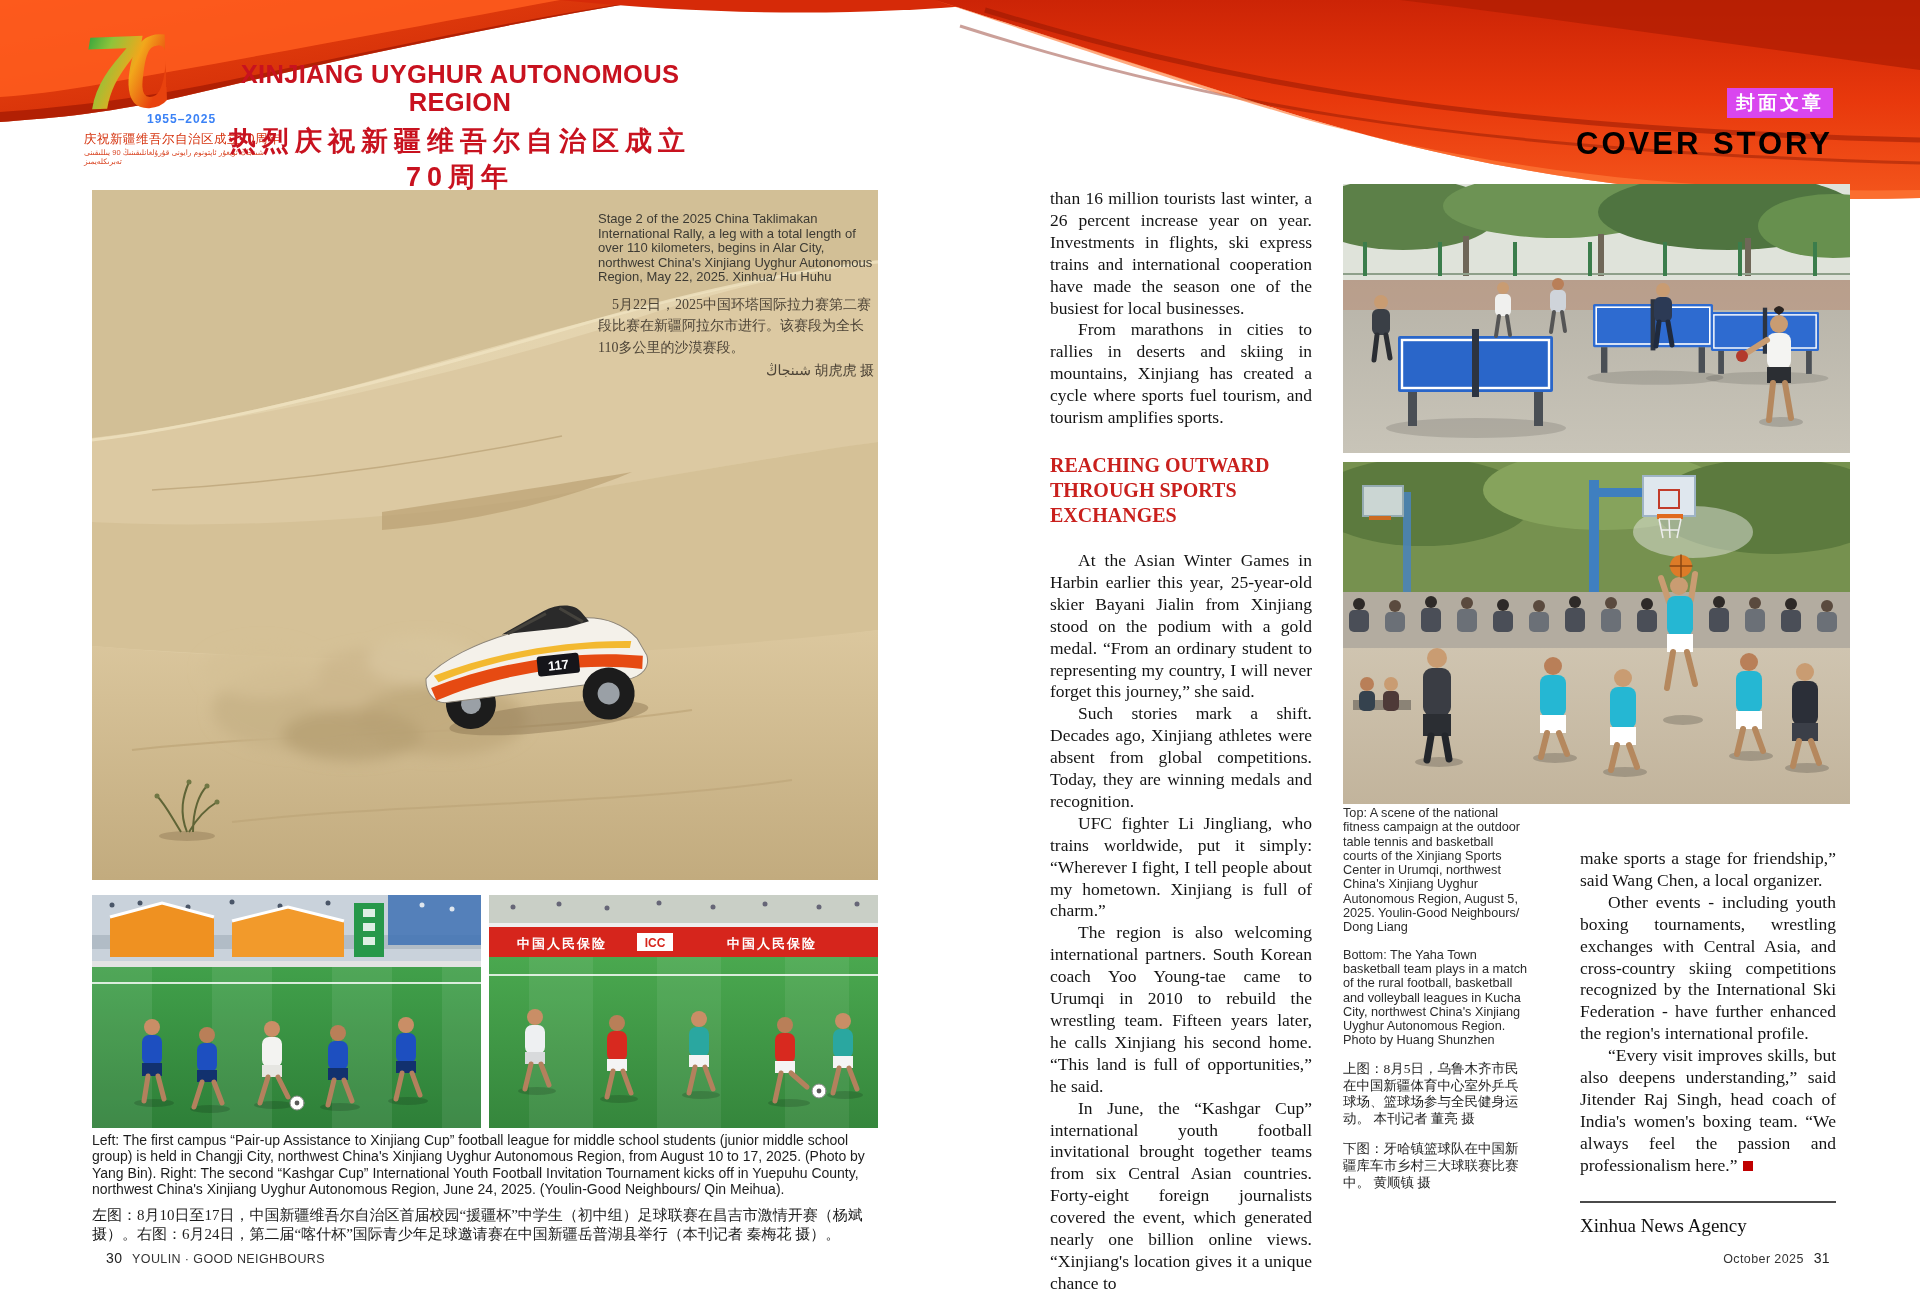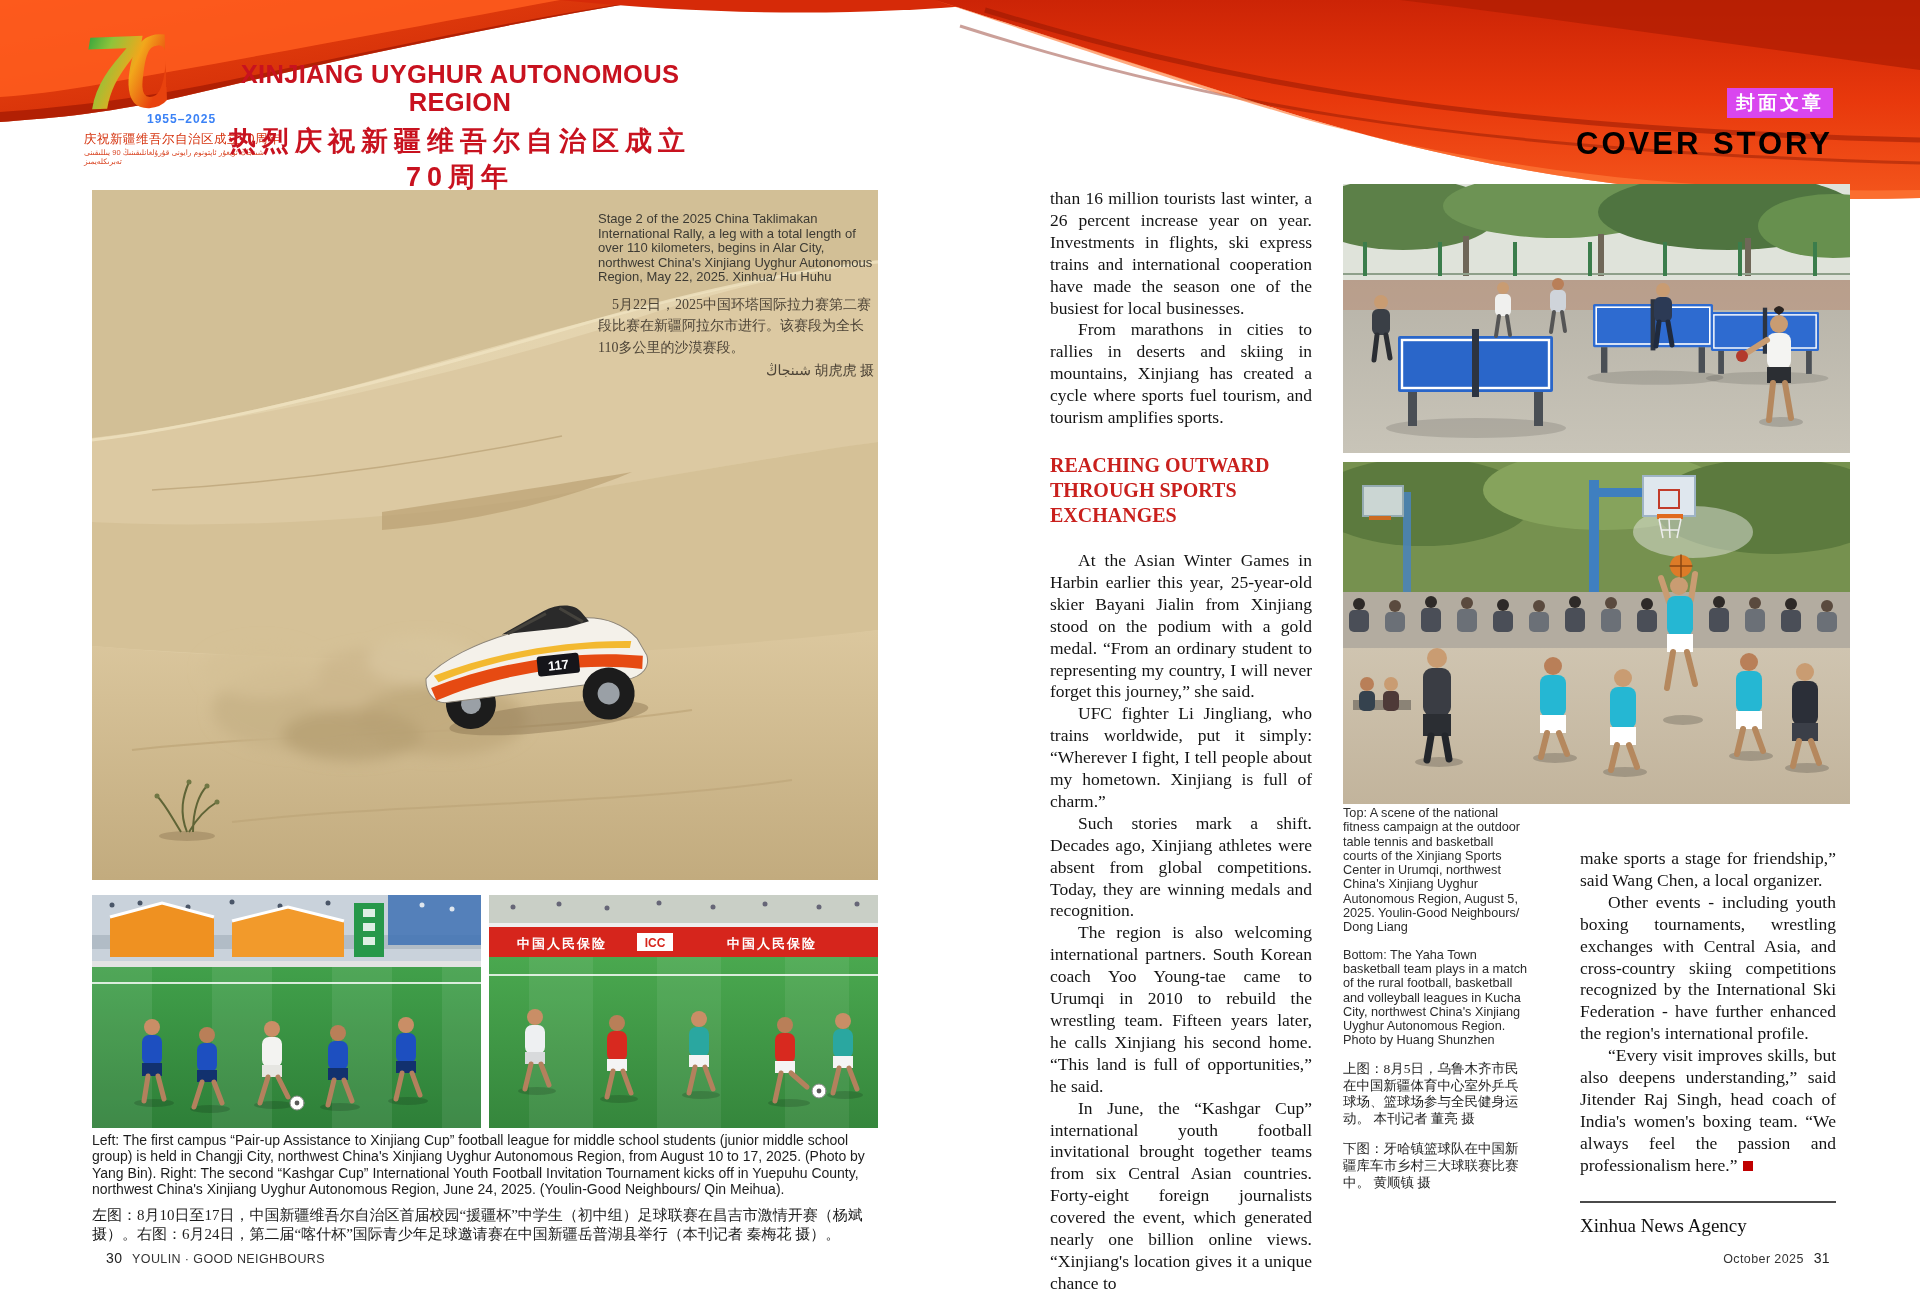--- a/index.html
+++ b/index.html
@@ -298,22 +298,22 @@
   <div class="abs" style="left:92px;top:1132px;width:788px;">
     <div class="bcap-en">Left: The first campus “Pair-up Assistance to Xinjiang Cup” football league for middle school students (junior middle school group) is held in Changji City, northwest China's Xinjiang Uyghur Autonomous Region, from August 10 to 17, 2025. (Photo by Yang Bin). Right: The second “Kashgar Cup” International Youth Football Invitation Tournament kicks off in Yuepuhu County, northwest China's Xinjiang Uyghur Autonomous Region, June 24, 2025. (Youlin-Good Neighbours/ Qin Meihua).</div>
     <div class="bcap-cn">左图：8月10日至17日，中国新疆维吾尔自治区首届校园“援疆杯”中学生（初中组）足球联赛在昌吉市激情开赛（杨斌 摄）。右图：6月24日，第二届“喀什杯”国际青少年足球邀请赛在中国新疆岳普湖县举行（本刊记者 秦梅花 摄）。</div>
   </div>
 
   <div class="abs body-col" style="left:1050px;top:188px;width:262px;">
     <p>than 16 million tourists last winter, a 26 percent increase year on year. Investments in flights, ski express trains and international cooperation have made the season one of the busiest for local businesses.</p>
     <p class="ind">From marathons in cities to rallies in deserts and skiing in mountains, Xinjiang has created a cycle where sports fuel tourism, and tourism amplifies sports.</p>
     <div class="subhead">REACHING OUTWARD THROUGH SPORTS EXCHANGES</div>
     <p class="ind">At the Asian Winter Games in Harbin earlier this year, 25-year-old skier Bayani Jialin from Xinjiang stood on the podium with a gold medal. “From an ordinary student to representing my country, I will never forget this journey,” she said.</p>
+    <p class="ind">Such stories mark a shift. Decades ago, Xinjiang athletes were absent from global competitions. Today, they are winning medals and recognition.</p>
     <p class="ind">UFC fighter Li Jingliang, who trains worldwide, put it simply: “Wherever I fight, I tell people about my hometown. Xinjiang is full of charm.”</p>
-    <p class="ind">Such stories mark a shift. Decades ago, Xinjiang athletes were absent from global competitions. Today, they are winning medals and recognition.</p>
     <p class="ind">The region is also welcoming international partners. South Korean coach Yoo Young-tae came to Urumqi in 2010 to rebuild the wrestling team. Fifteen years later, he calls Xinjiang his second home. “This land is full of opportunities,” he said.</p>
     <p class="ind">In June, the “Kashgar Cup” international youth football invitational brought together teams from six Central Asian countries. Forty-eight foreign journalists covered the event, which generated nearly one billion online views. “Xinjiang's location gives it a unique chance to</p>
   </div>
 
   <figure class="abs" style="left:1343px;top:184px;width:507px;height:269px;">
     <svg width="507" height="269" viewBox="0 0 507 269" role="img">
       <defs>
         <linearGradient id="ttg" x1="0" y1="0" x2="0" y2="1">
           <stop offset="0" stop-color="#b7b3a8"></stop>
             <stop offset="1" stop-color="#c8c4b8"></stop>

